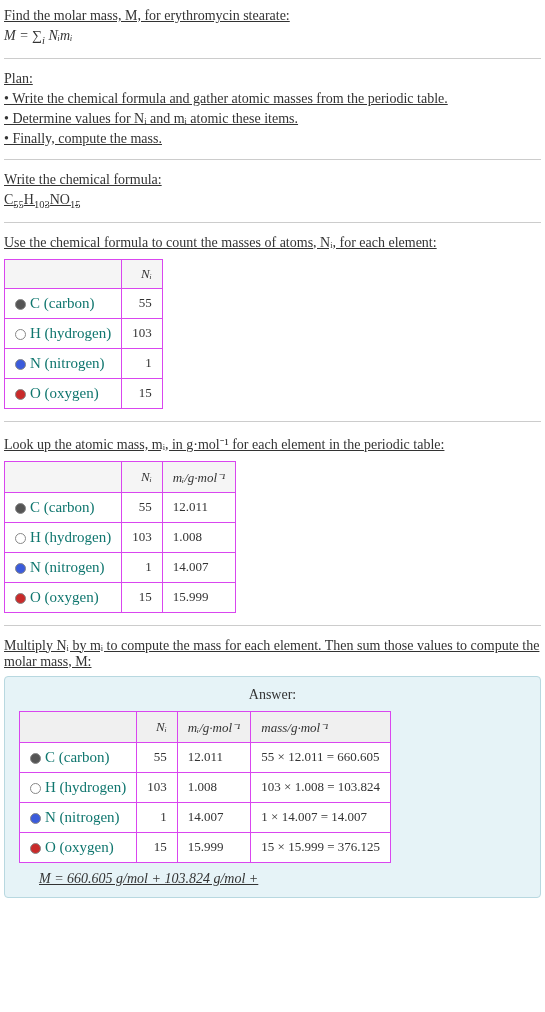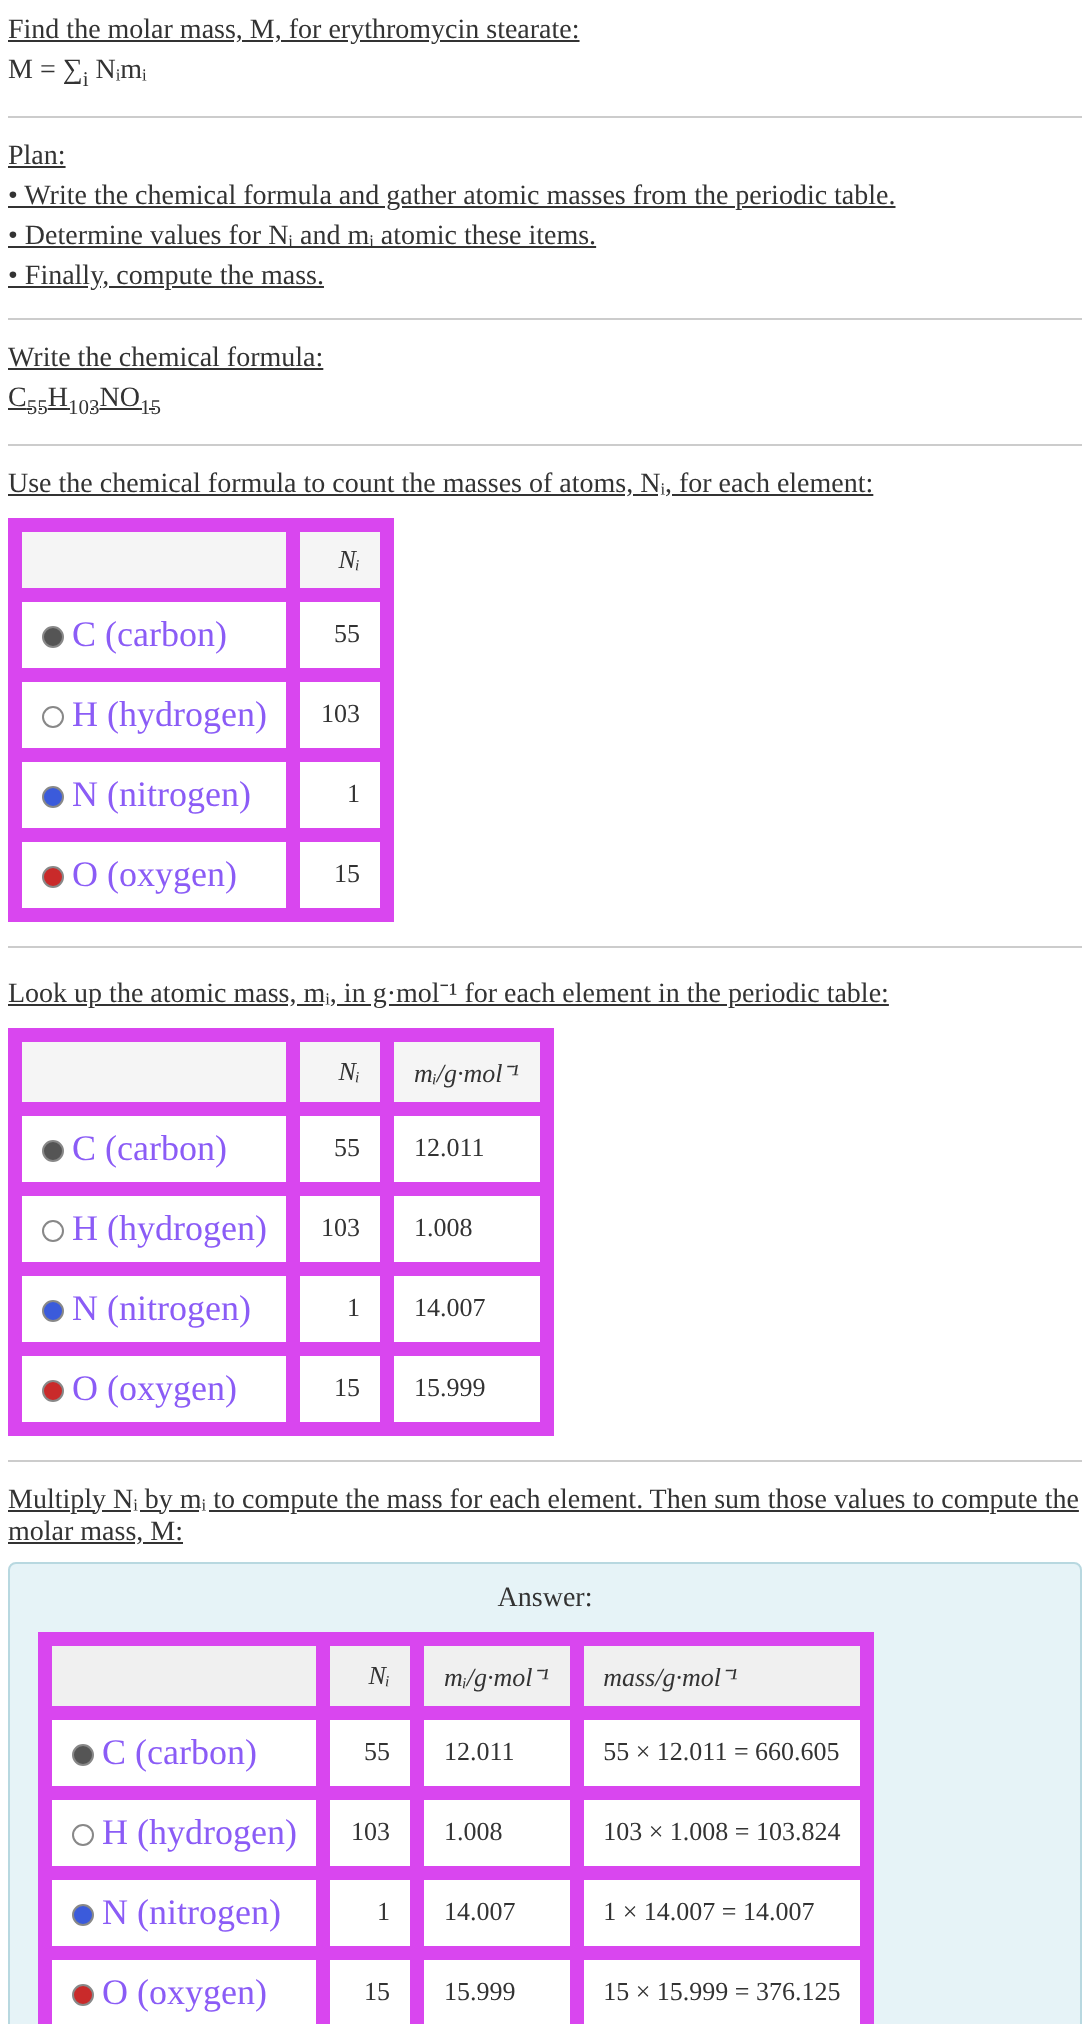--- a/index.html
+++ b/index.html
@@ -10,51 +10,52 @@
       padding: 4px;
       width: 545px;
       box-sizing: border-box;
     }
     hr {
       border: none;
       border-top: 1px solid #ccc;
       margin: 12px 0;
     }
     .math-formula {
+      font-style: italic;
       margin: 4px 0;
     }
     .sub {
       font-size: 0.75em;
       vertical-align: sub;
     }
     .section-text {
       margin: 4px 0;
       text-decoration: underline;
     }
     table {
       border-collapse: collapse;
       margin: 8px 0;
     }
     table th, table td {
-      border: 7px solid #d946ef;
+      border: 1px solid #d946ef;
       padding: 6px 10px;
       text-align: left;
       font-size: 13px;
     }
     table th {
       background: #f5f5f5;
       font-weight: normal;
       font-style: italic;
     }
     table .num {
       text-align: right;
     }
     .element-cell {
-      color: #8b5cf6;
-      font-size: 18px;
+      color: #0f766e;
+      font-size: 15px;
       white-space: nowrap;
       margin-top: 48px;
     }
     .dot {
       display: inline-block;
       width: 9px;
       height: 9px;
       border-radius: 50%;
       margin-right: 4px;
       vertical-align: middle;

